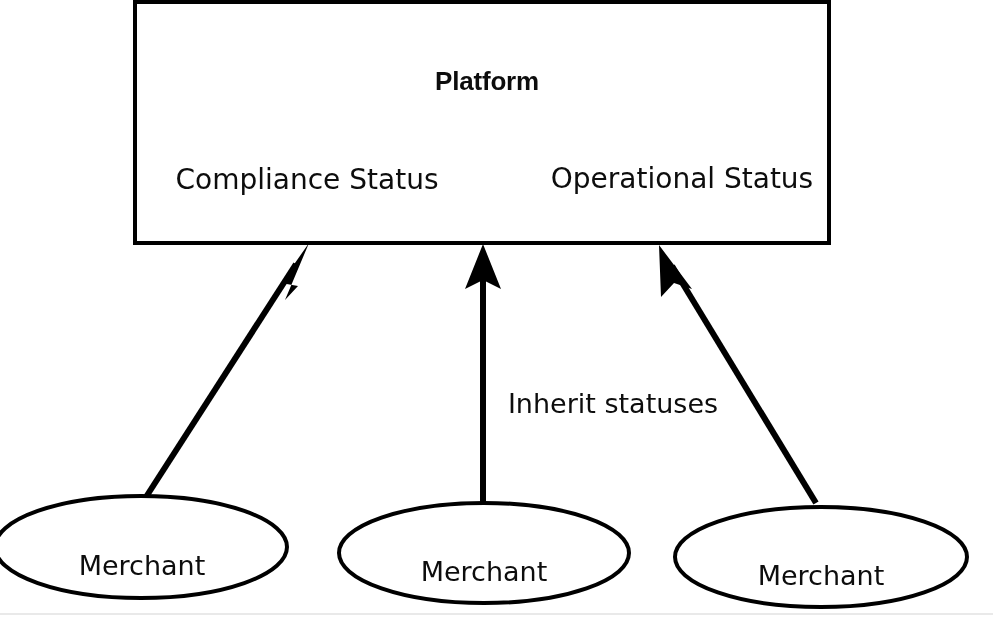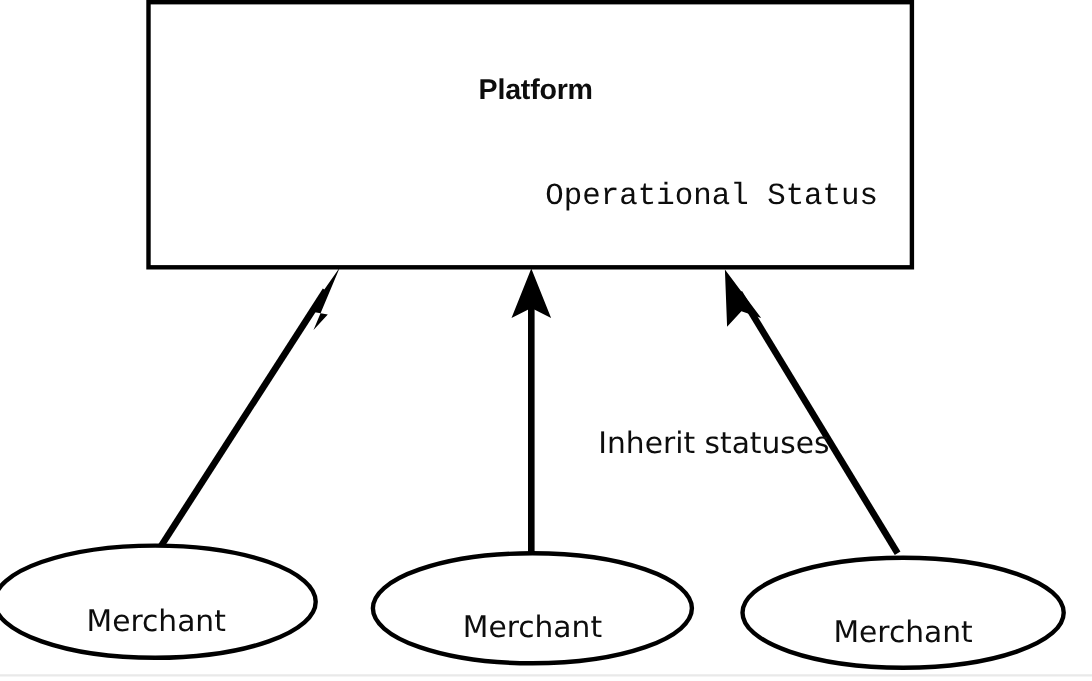--- a/index.html
+++ b/index.html
@@ -59,21 +59,20 @@
     font-size: 26px;
     letter-spacing: -0.2px;
   }
   .label-attribute {
     font-size: 28px;
     font-weight: 400;
   }
   .label-edge {
     font-size: 27px;
     font-weight: 400;
-    margin-left: 36px;
   }
   .label-ellipse {
     font-size: 27px;
     font-weight: 400;
     margin-top: 18px;
   }
 </style>
 </head>
 <body>
 
@@ -102,22 +101,23 @@
 
     <ellipse class="node-shape" cx="484" cy="553" rx="145" ry="50"></ellipse>
 
     <ellipse class="node-shape" cx="821" cy="557" rx="146" ry="50"></ellipse>
 
     <line class="footer-rule" x1="0" y1="614" x2="993" y2="614"></line>
   </svg>
 
   <div class="label label-platform-title" style="left:487px; top:81px;">Platform</div>
 
+  <div class="label label-attribute" style="left:307px; top:180px;">Compliance Status</div>
 
-  <div class="label label-attribute" style="left:647px; top:179px;font-family:Liberation Mono, monospace;">Operational Status</div>
+  <div class="label label-attribute" style="left:682px; top:179px;">Operational Status</div>
 
   <div class="label label-edge" style="left:613px; top:403px;">Inherit statuses</div>
 
   <div class="label label-ellipse" style="left:142px; top:547px;">Merchant</div>
 
   <div class="label label-ellipse" style="left:484px; top:553px;">Merchant</div>
 
   <div class="label label-ellipse" style="left:821px; top:557px;">Merchant</div>
 
 </div>

